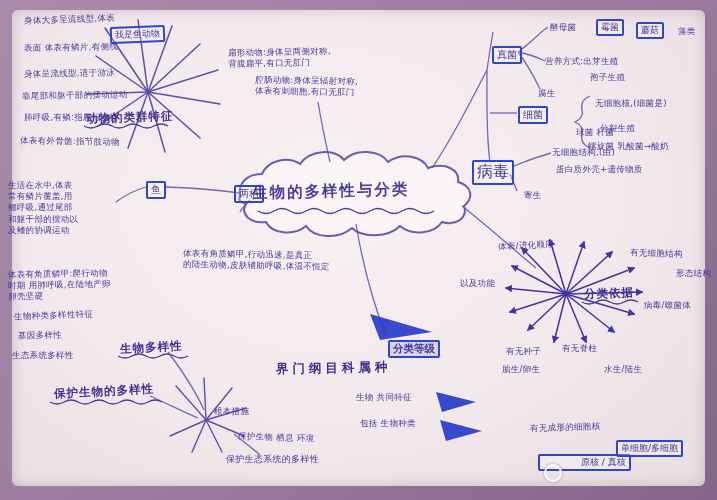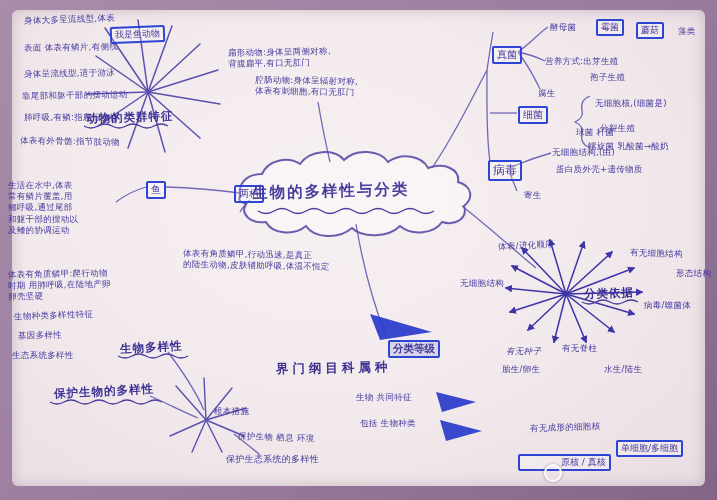--- a/index.html
+++ b/index.html
@@ -169,34 +169,34 @@
   <div class="note small" style="left:545px;top:56px;">营养方式:出芽生殖</div>
   <div class="note small" style="left:590px;top:72px;">孢子生殖</div>
   <div class="note small" style="left:538px;top:88px;">腐生</div>
 
   <div class="tag" style="left:518px;top:106px;font-size:10px;">细菌</div>
   <div class="note small" style="left:595px;top:98px;">无细胞核,(细菌是)</div>
   <div class="note small" style="left:600px;top:123px;">分裂生殖</div>
   <div class="note small" style="left:576px;top:127px;text-align:right;">球菌 杆菌</div>
   <div class="note small" style="left:588px;top:141px;">螺旋菌 乳酸菌→酸奶</div>
 
-  <div class="tag" style="left:488px;top:160px;font-size:12px;">病毒</div>
+  <div class="tag" style="left:472px;top:160px;font-size:16px;">病毒</div>
   <div class="note small" style="left:552px;top:147px;">无细胞结构,(由)</div>
   <div class="note small" style="left:556px;top:164px;">蛋白质外壳+遗传物质</div>
   <div class="note small" style="left:516px;top:190px;margin-left:8px;">寄生</div>
 
   <div class="blabel" style="left:584px;top:286px;transform:rotate(-2deg);">分类依据</div>
   <div class="note small" style="left:498px;top:240px;transform:rotate(-3deg);">体表/进化顺序</div>
-  <div class="note small" style="left:460px;top:278px;">无细胞结构</div>
+  <div class="note small" style="left:460px;top:278px;">以及功能</div>
   <div class="note small" style="left:630px;top:248px;transform:rotate(2deg);">有无细胞结构</div>
   <div class="note small" style="left:676px;top:268px;">形态结构</div>
   <div class="note small" style="left:644px;top:300px;">病毒/噬菌体</div>
-  <div class="note small" style="left:506px;top:346px;font-style:italic;">有无种子</div>
+  <div class="note small" style="left:506px;top:346px;">有无种子</div>
   <div class="note small" style="left:562px;top:343px;">有无脊柱</div>
   <div class="note small" style="left:502px;top:364px;">胎生/卵生</div>
   <div class="note small" style="left:560px;top:364px;margin-left:44px;">水生/陆生</div>
 
   <div class="note small" style="left:530px;top:422px;transform:rotate(-2deg);">有无成形的细胞核</div>
-  <div class="tag" style="left:518px;top:454px;padding-left:41px;">原核 / 真核</div>
+  <div class="tag" style="left:538px;top:454px;padding-left:41px;">原核 / 真核</div>
   <div class="tag" style="left:616px;top:440px;">单细胞/多细胞</div>
 
   <div class="wm-icon" style="left:544px;top:464px;"></div>
 </div>
 
 </body></html>

